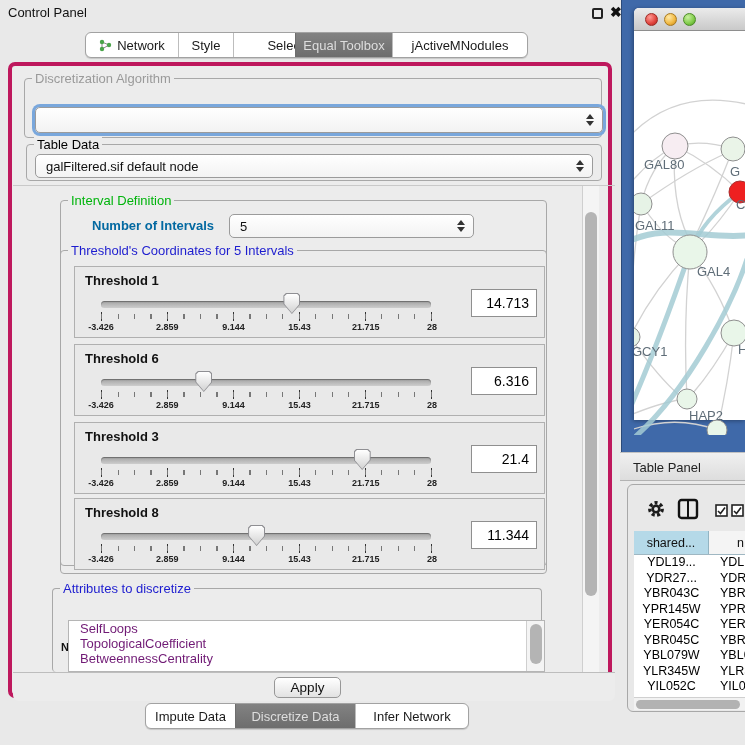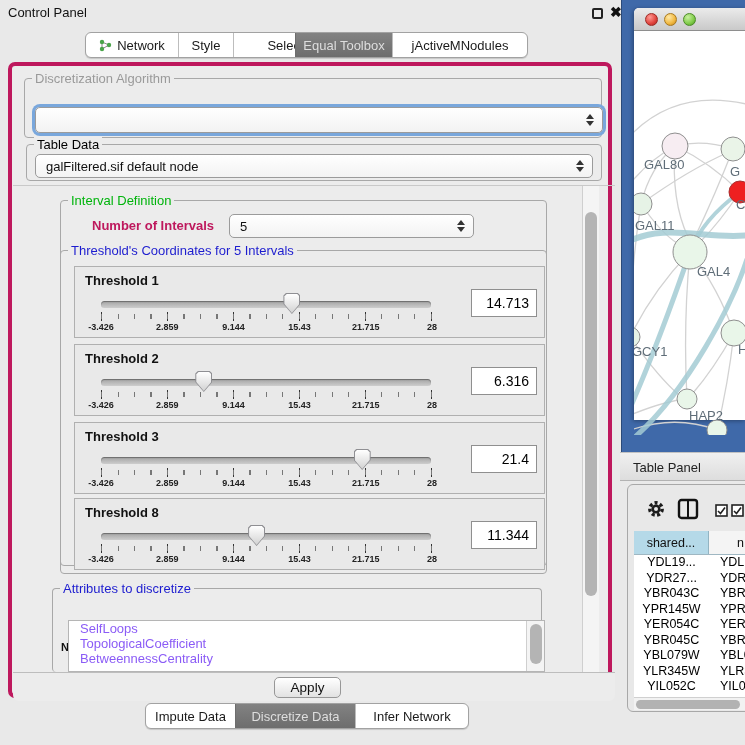--- a/index.html
+++ b/index.html
@@ -58,21 +58,21 @@
        background:repeating-linear-gradient(90deg,#777 0 1px,transparent 1px 16.5px);}
   .ticks-major{position:absolute;left:26px;top:45px;width:331px;height:9px;
        background:repeating-linear-gradient(90deg,#333 0 1px,transparent 1px 66px);}
   .ticklabels{position:absolute;left:26px;top:55px;width:331px;height:12px;}
   .ticklabels span{position:absolute;transform:translateX(-50%);font-size:9px;font-weight:bold;color:#222;white-space:nowrap;}
   .valbox{position:absolute;left:396px;top:22px;width:66px;height:28px;background:#fff;
        border:1px solid #8f8f8f;font-size:14px;color:#000;text-align:right;
        line-height:26px;padding-right:7px;}
 
   .listbox{background:#fff;border:1px solid #b5b5b5;}
-  .listitem{font-size:13px;color:#8b5cf6;padding:1px 0 1px 11px;height:15px;line-height:14px;white-space:nowrap;}
+  .listitem{font-size:13px;color:#701a75;padding:1px 0 1px 11px;height:15px;line-height:14px;white-space:nowrap;}
   .scroll-v{background:#f4f4f4;border-left:1px solid #cfcfcf;}
   .scroll-thumb-v{position:absolute;background:#b4b4b4;border-radius:6px;}
   .btn{background:linear-gradient(#ffffff,#e2e2e2);border:1px solid #979797;border-radius:5px;
        font-size:13.5px;color:#111;text-align:center;line-height:19px;}
 
   
   .blueframe{left:621px;top:0;width:124px;height:455px;background:#3f69a9;border-left:1px solid #2b4a79;}
   .netwin{left:634px;top:8px;width:111px;height:412px;background:#fff;border-radius:5px 0 0 0;
        box-shadow:-1px 1px 4px rgba(0,0,0,.35);}
   .nettitle{left:0;top:0;width:111px;height:23px;border-radius:5px 0 0 0;
@@ -161,21 +161,21 @@
             <span class="arr-dn"></span>
           </span>
       </div>
     </div>
 
     <div class="abs" style="left:1px;top:119px;width:602px;height:1px;background:#c9c9c9;"></div>
 
     <div class="abs group" style="left:48px;top:134px;width:487px;height:374px;">
       <span class="glabel g-green">Interval Definition</span>
     </div>
-    <div class="abs" style="left:80px;top:152px;font-size:13px;font-weight:bold;color:#be185d;">Number of Intervals</div>
+    <div class="abs" style="left:80px;top:152px;font-size:13px;font-weight:bold;color:#0369a1;">Number of Intervals</div>
     <div class="abs combo" style="left:217px;top:148px;width:245px;height:24px;">
       <span>5</span>
       <span class="spacer"></span>
       <span class="arrows">
           <span class="arr-up"></span>
           <span class="arr-dn"></span>
         </span>
     </div>
 
     <div class="abs group" style="left:48px;top:184px;width:487px;height:316px;">
@@ -194,21 +194,21 @@
           <span style="left: 60%;">15.43</span>
           <span style="left: 80%;">21.715</span>
           <span style="left: 100%;">28</span>
         </div>
       <div class="thumbzone">
           <div class="thumb" style="left: calc(57.7% - 8px);"></div>
         </div>
       <div class="valbox">14.713</div>
     </div>
     <div class="tpanel" style="top:278px;">
-      <span class="tlabel">Threshold 2</span>
+      <span class="tlabel">Threshold 6</span>
       <div class="track"></div>
       <div class="ticks-major"></div>
       <div class="ticks-minor"></div>
       <div class="ticklabels">
           <span style="left: 0%;">-3.426</span>
           <span style="left: 20%;">2.859</span>
           <span style="left: 40%;">9.144</span>
           <span style="left: 60%;">15.43</span>
           <span style="left: 80%;">21.715</span>
           <span style="left: 100%;">28</span>

